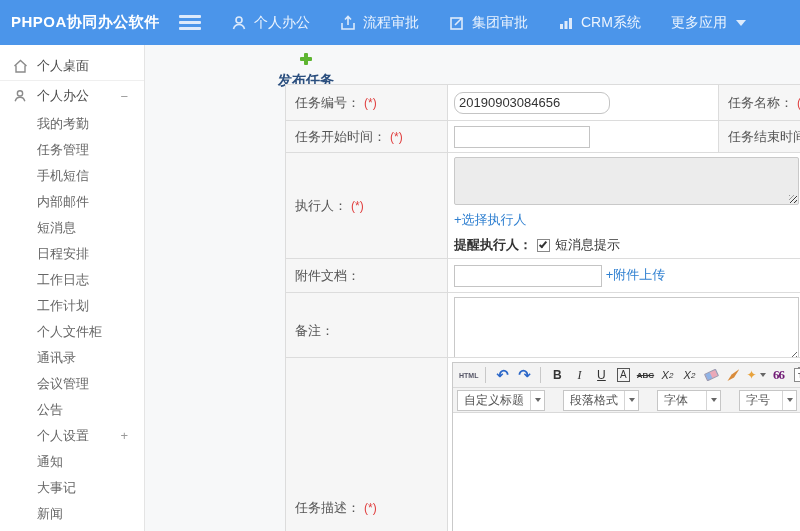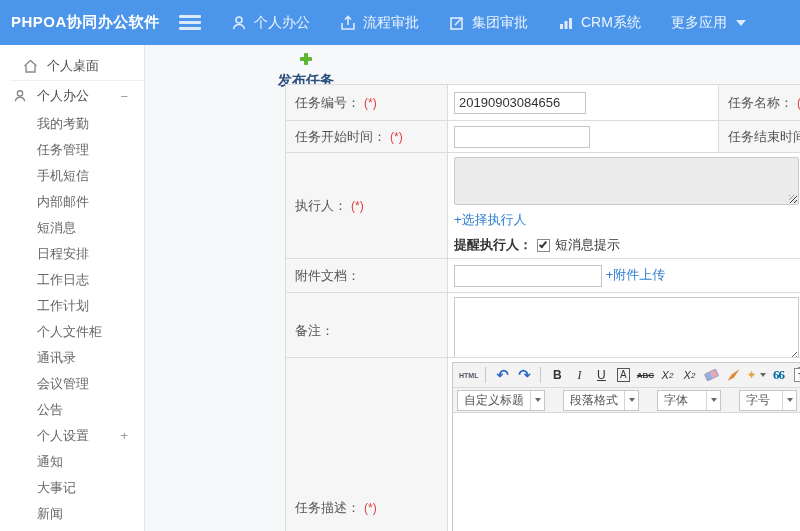--- a/index.html
+++ b/index.html
@@ -21,21 +21,21 @@
   .nav-item svg { display:block; }
   .caret { width:0; height:0; border-left:5px solid transparent;
     border-right:5px solid transparent; border-top:6px solid #dcebfc; margin-left:2px; }
 
   
   .sidebar { position:absolute; left:0; top:45px; width:145px; height:486px;
     background:#fff; border-right:1px solid #e4e4e4; overflow:hidden; }
   .side-top { height:30px; display:flex; align-items:center; padding-left:13px;
     color:#4a4a4a; font-size:13px; cursor:pointer; position:relative; }
   .side-top .sicon { width:15px; margin-right:9px; color:#8b8b8b; display:flex; }
-  .side-top.first { margin-top:6px; border-bottom:1px solid #efefef;margin-left:10px; }
+  .side-top.first { margin-top:6px; border-bottom:1px solid #efefef; }
   .side-toggle { position:absolute; right:16px; color:#9a9a9a; font-size:13px; }
   .side-sub { list-style:none; margin-top:0; }
   .side-sub li { height:26px; line-height:26px; padding-left:37px; font-size:13px;
     color:#666; cursor:pointer; position:relative; white-space:nowrap; }
   .side-sub li .side-toggle { right:16px; top:0; }
 
   
   .main { position:absolute; left:145px; top:45px; width:655px; height:486px;
     background:#f7f8f9; overflow:hidden; }
   .page-title { position:absolute; left:133px; top:7px; display:flex;
@@ -94,21 +94,21 @@
   .supsub { font-size:11px; font-style:italic; }
   .supsub sup,.supsub sub { font-size:8px; }
   .eraser { width:13px; height:8px; border-radius:1px; transform:rotate(-25deg);
     background:linear-gradient(90deg,#8fb3e6 45%,#eaa9b8 45%); border:1px solid #9a9ab0; }
   .brush { width:12px; height:12px; background:#d98b3a;
     clip-path:polygon(0 100%,35% 45%,100% 0,55% 70%); }
   .wand { color:#e8a33d; font-size:12px; }
   .mini-caret { width:0; height:0; border-left:3px solid transparent;
     border-right:3px solid transparent; border-top:4px solid #666; margin-left:3px; }
   .quote66 { font-family:"Liberation Serif",serif; font-weight:bold; font-size:13px;
-    letter-spacing:-1px; color:#0369a1; }
+    letter-spacing:-1px; color:#701a75; }
   .clipT { width:13px; height:14px; border:1px solid #8a8a8a; background:#fff;
     font-size:8px; font-weight:bold; color:#444; display:flex; align-items:center;
     justify-content:center; position:relative; }
   .clipT::before { content:""; position:absolute; top:-2px; left:3px; width:5px;
     height:2px; background:#8a8a8a; }
   .ke-select { display:inline-flex; align-items:center; border:1px solid #c6c6c6;
     background:#fff; height:21px; margin-right:18px; cursor:pointer; }
   .ke-select .sel-lbl { padding:0 6px; font-size:12px; color:#555; white-space:nowrap; }
   .ke-select .sel-caret { width:14px; align-self:stretch; border-left:1px solid
     #d5d5d5; display:flex; align-items:center; justify-content:center; }
@@ -225,21 +225,21 @@
 
     <table class="form">
       <colgroup>
           <col style="width:162px">
           <col style="width:271px">
           <col style="width:247px">
         </colgroup>
       <tbody>
           <tr style="height:36px">
         <td class="lbl"><span>任务编号：</span><span class="req">(*)</span></td>
-        <td class="fld"><input class="txt" style="width: 132px;" value="20190903084656"></td>
+        <td class="fld"><input class="txt" style="width: 156px; border-radius: 9px;" value="20190903084656"></td>
         <td class="lbl"><span>任务名称：</span><span class="req">(*)</span></td>
       </tr>
       <tr style="height:32px">
         <td class="lbl"><span>任务开始时间：</span><span class="req">(*)</span></td>
         <td class="fld"><input class="txt" style="width: 136px;"></td>
         <td class="lbl"><span>任务结束时间：</span></td>
       </tr>
       <tr style="height:91px">
         <td class="lbl"><span>执行人：</span><span class="req">(*)</span></td>
         <td class="fld" colspan="2">

